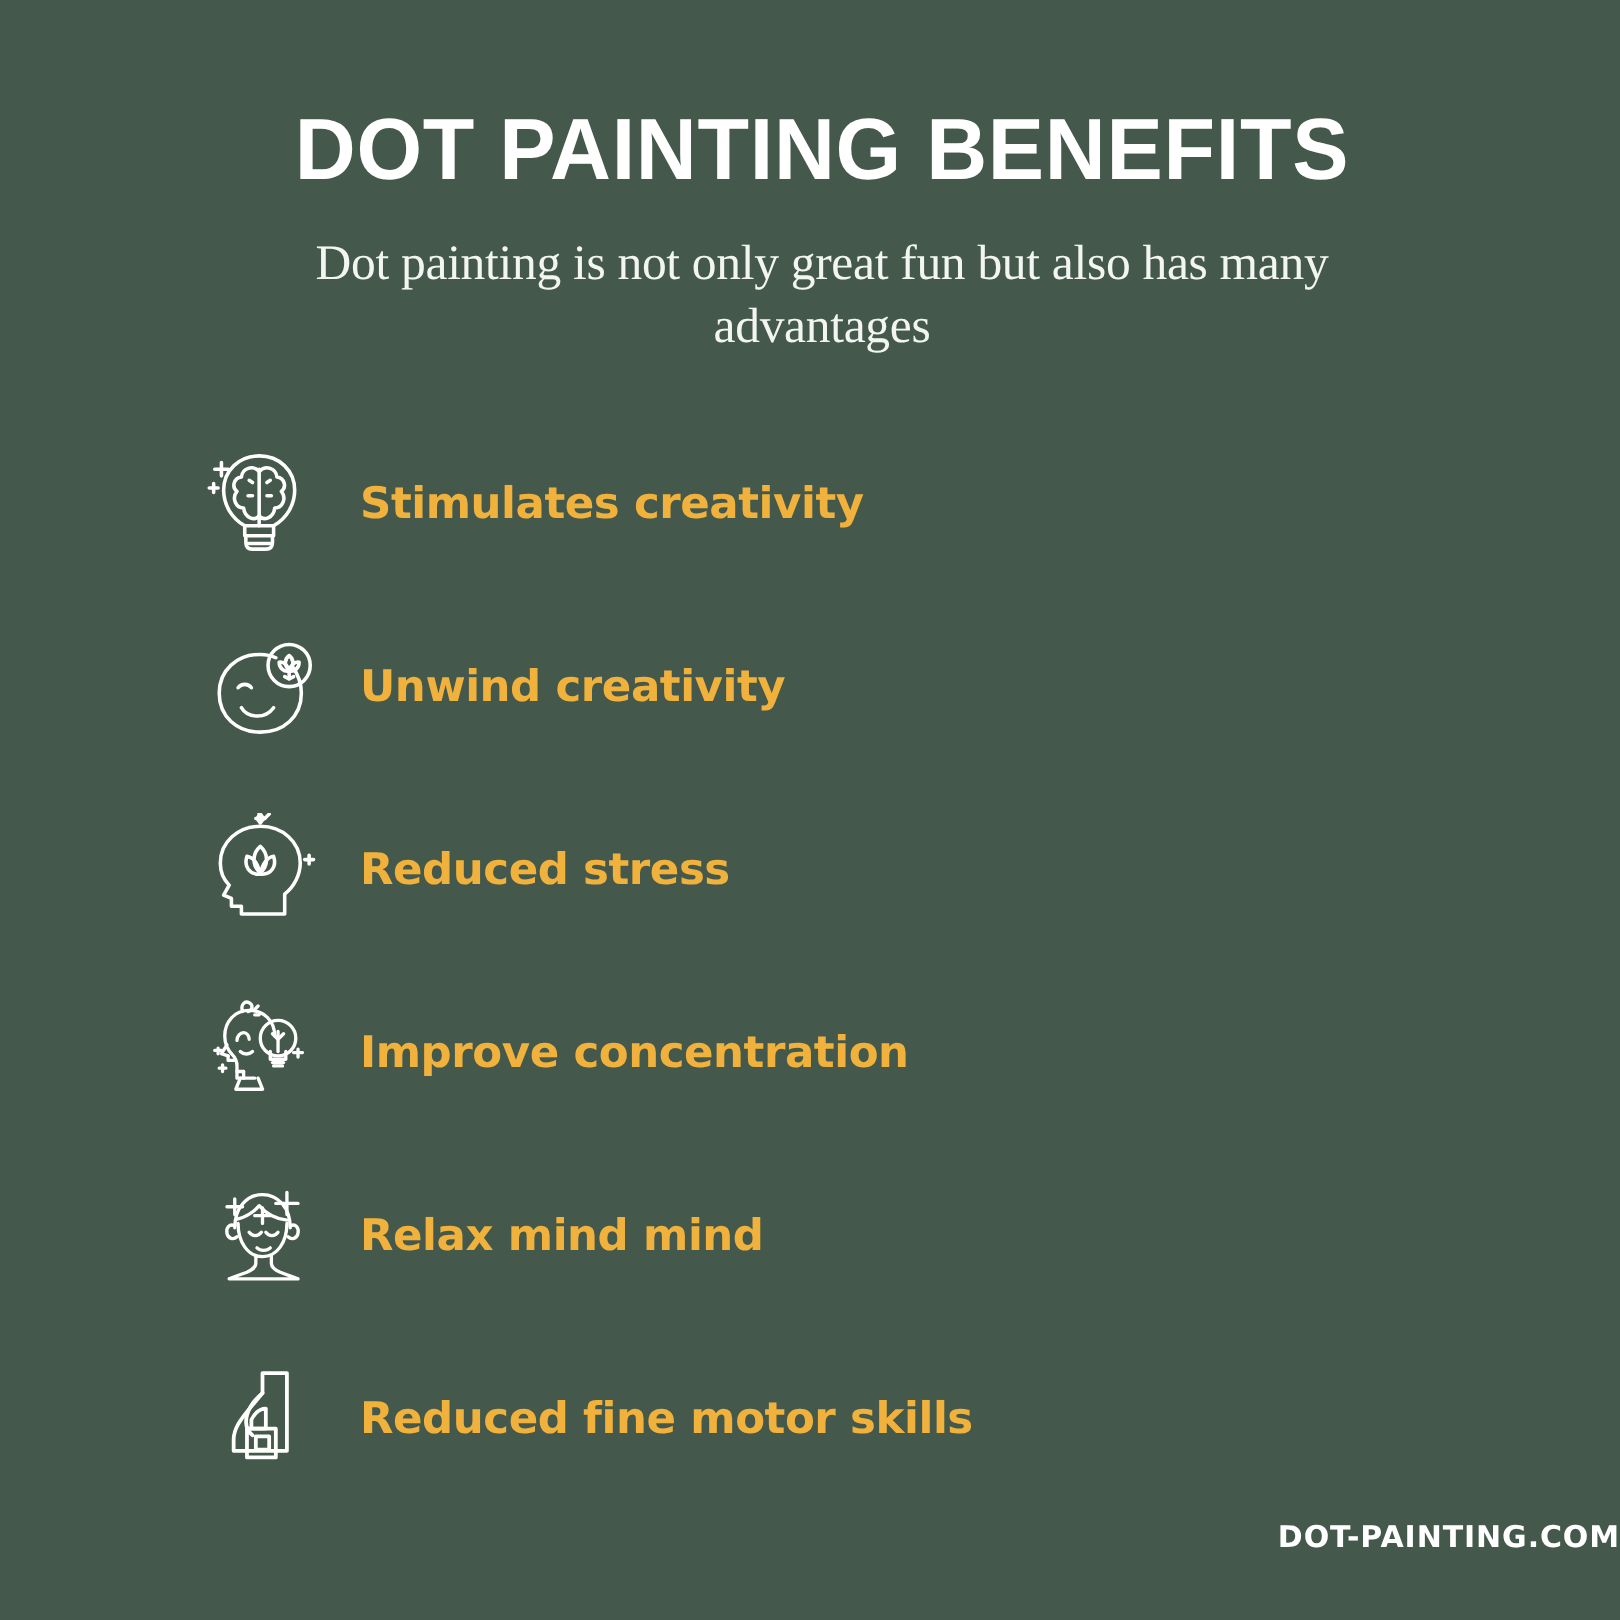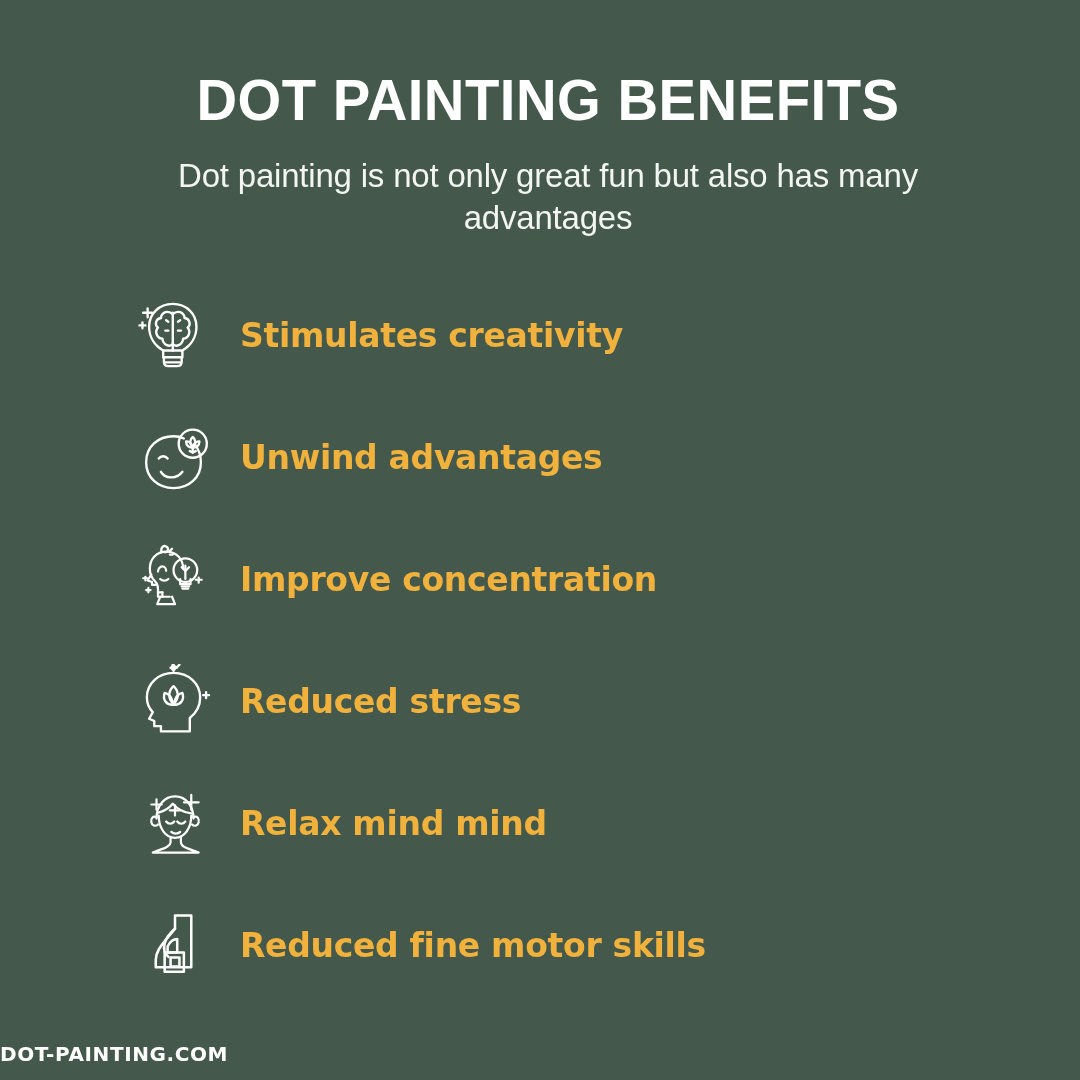--- a/index.html
+++ b/index.html
@@ -37,21 +37,21 @@
     font-weight: bold;
     letter-spacing: 0.5px;
     line-height: 1.05;
     transform: scaleX(0.97);
   }
 
   .subtitle {
     margin: 24px auto 0 auto;
     width: 790px;
     color: #f2f5f2;
-    font-family: Liberation Sans, sans-serif;
+    font-family: Liberation Serif, serif;
     font-size: 33px;
     font-weight: 300;
     line-height: 1.28;
     letter-spacing: -0.2px;
     text-align: center;
   }
 
   
   .benefits {
     position: absolute;
@@ -82,33 +82,33 @@
   .benefit-icon svg {
     width: 74px;
     height: 74px;
     display: block;
   }
 
   .benefit-label {
     margin-left: 26px;
     color: #f0b23c;
     font-family: "DejaVu Sans", sans-serif;
-    font-size: 33px;
+    font-size: 29px;
     font-weight: bold;
     letter-spacing: -0.3px;
     white-space: nowrap;
   }
 
   
   .footer {
     position: absolute;
     left: 0;
     right: 0;
-    bottom: 14px;
-    text-align: left;
+    bottom: 44px;
+    text-align: right;
   }
 
   .footer-text {
     color: #ffffff;
     font-family: "DejaVu Sans", sans-serif;
     font-size: 20px;
     font-weight: bold;
     letter-spacing: 0.6px;
   }
 </style>
@@ -152,21 +152,37 @@
           <circle cx="74" cy="32" r="19"></circle>
           <path d="M74 23 C70 26 69 32 74 36 C79 32 78 26 74 23 Z"></path>
           <path d="M65 29 C65 34 69 38 74 37 C73 32 69 28 65 29 Z"></path>
           <path d="M83 29 C83 34 79 38 74 37 C75 32 79 28 83 29 Z"></path>
           <path d="M74 37 L74 44"></path>
           <path d="M70 42 L74 44 L78 42"></path>
           <path d="M28 52 C31 48 37 48 40 52"></path>
           <path d="M31 70 C36 79 52 81 60 70"></path>
         </svg>
       </span>
-      <span class="benefit-label">Unwind advantages</span>
+      <span class="benefit-label">Unwind creativity</span>
+    </li>
+
+    <li class="benefit-item">
+      <span class="benefit-icon">
+        <svg viewBox="0 0 100 100" fill="none" stroke="#ffffff" stroke-width="3.2" stroke-linecap="round" stroke-linejoin="round">
+          <path d="M70 86 L70 73 C79 66 84 55 84 45 C84 26 68 12 48 12 C28 12 12 26 12 45 C12 54 15 60 20 65 L15 74 L22 77 L22 84 L31 84 L31 91 L70 91 L70 86"></path>
+          <path d="M48 30 C41 36 40 47 48 54 C56 47 55 36 48 30 Z"></path>
+          <path d="M36 39 C33 48 38 56 48 55 C46 46 42 40 36 39 Z"></path>
+          <path d="M60 39 C63 48 58 56 48 55 C50 46 54 40 60 39 Z"></path>
+          <path d="M48 9 L48 1 M44 5 L52 5 M48 9 L45 5 L48 1 L51 5 Z"></path>
+          <path d="M52 5 L56 1"></path>
+          <path d="M92 46 L92 38 M88 42 L96 42"></path>
+          <path d="M47 4 L47 -2"></path>
+        </svg>
+      </span>
+      <span class="benefit-label">Reduced stress</span>
     </li>
 
     <li class="benefit-item">
       <span class="benefit-icon">
         <svg viewBox="0 0 100 100" fill="none" stroke="#ffffff" stroke-width="3" stroke-linecap="round" stroke-linejoin="round">
           <path d="M61 36 C61 22 51 13 38 13 C25 13 16 23 16 36 C16 44 19 49 23 53 C26 56 27 59 27 63 L27 68 L33 68"></path>
           <path d="M27 68 L27 74 L43 74"></path>
           <path d="M33 68 L33 74"></path>
           <path d="M18 44 L13 52 L19 54"></path>
           <path d="M19 54 L19 58 L24 58"></path>
@@ -185,36 +201,20 @@
           <path d="M14 62 L14 68 M11 65 L17 65"></path>
           <path d="M10 47 L10 52 M7 49 L13 49"></path>
           <path d="M46 74 L50 84 L26 84 L30 74"></path>
         </svg>
       </span>
       <span class="benefit-label">Improve concentration</span>
     </li>
 
     <li class="benefit-item">
       <span class="benefit-icon">
-        <svg viewBox="0 0 100 100" fill="none" stroke="#ffffff" stroke-width="3.2" stroke-linecap="round" stroke-linejoin="round">
-          <path d="M70 86 L70 73 C79 66 84 55 84 45 C84 26 68 12 48 12 C28 12 12 26 12 45 C12 54 15 60 20 65 L15 74 L22 77 L22 84 L31 84 L31 91 L70 91 L70 86"></path>
-          <path d="M48 30 C41 36 40 47 48 54 C56 47 55 36 48 30 Z"></path>
-          <path d="M36 39 C33 48 38 56 48 55 C46 46 42 40 36 39 Z"></path>
-          <path d="M60 39 C63 48 58 56 48 55 C50 46 54 40 60 39 Z"></path>
-          <path d="M48 9 L48 1 M44 5 L52 5 M48 9 L45 5 L48 1 L51 5 Z"></path>
-          <path d="M52 5 L56 1"></path>
-          <path d="M92 46 L92 38 M88 42 L96 42"></path>
-          <path d="M47 4 L47 -2"></path>
-        </svg>
-      </span>
-      <span class="benefit-label">Reduced stress</span>
-    </li>
-
-    <li class="benefit-item">
-      <span class="benefit-icon">
         <svg viewBox="0 0 100 100" fill="none" stroke="#ffffff" stroke-width="3" stroke-linecap="round" stroke-linejoin="round">
           <path d="M25 44 C25 26 36 14 50 14 C64 14 75 26 75 44"></path>
           <path d="M28 40 C28 57 37 70 50 70 C63 70 72 57 72 40"></path>
           <path d="M28 36 C35 34 42 30 47 24 C53 31 62 36 72 37"></path>
           <path d="M25 42 C20 40 17 44 18 49 C19 54 24 55 27 52"></path>
           <path d="M75 42 C80 40 83 44 82 49 C81 54 76 55 73 52"></path>
           <path d="M38 48 C41 52 46 52 49 48"></path>
           <path d="M53 48 C56 52 61 52 64 48"></path>
           <path d="M45 62 C48 65 54 65 57 62"></path>
           <path d="M44 70 L44 76 C44 80 40 82 36 84 C27 87 20 90 20 90 L82 90 C82 90 74 87 66 84 C61 82 58 80 58 76 L58 70"></path>

